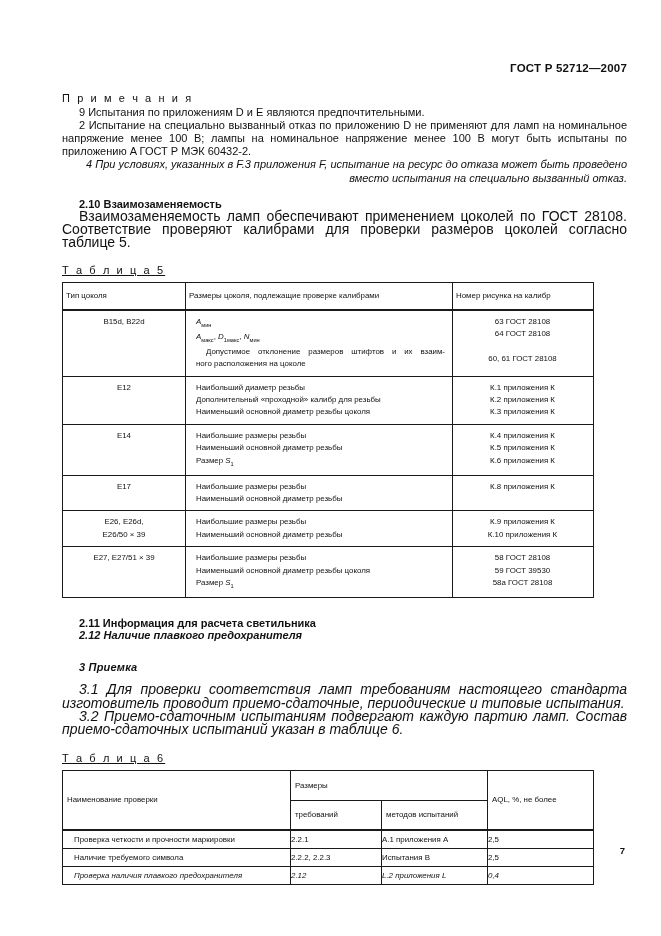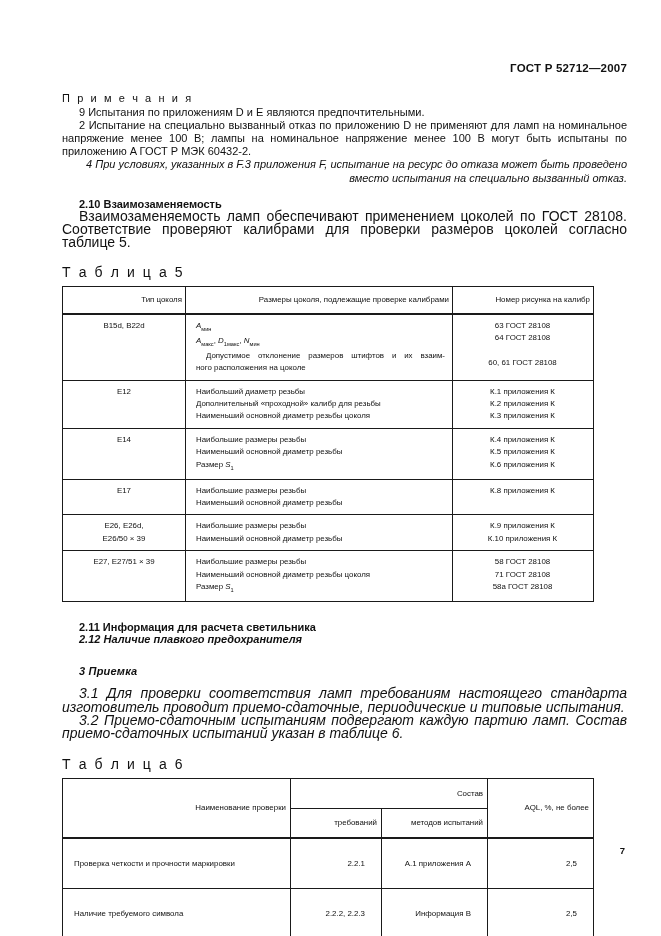--- a/index.html
+++ b/index.html
@@ -87,41 +87,42 @@
   .big-head {
     font-size: 11px;
     font-weight: bold;
     font-style: italic;
     margin: 0;
     text-indent: 17px;
     letter-spacing: 0.2px;
   }
 
   .tbl-caption {
-    font-size: 14px;
+    font-size: 11px;
     letter-spacing: 2.1px;
     margin: 0;
+    text-decoration: underline;
   }
 
   
   table.gost {
     border-collapse: collapse;
     table-layout: fixed;
     font-size: 7.9px;
     color: #111;
   }
   table.gost td, table.gost th {
     border: 1px solid #1a1a1a;
-    padding: 16px;
+    padding: 0;
     vertical-align: top;
     font-weight: normal;
   }
   table.gost thead td, table.gost thead th {
     border-bottom-width: 2px;
-    text-align: right;
+    text-align: left;
     vertical-align: middle;
   }
 
   
   .t5 { width: 531px; }
   .t5 .c1 { width: 123px; }
   .t5 .c2 { width: 267px; }
   .t5 .c3 { width: 141px; }
   .t5 thead td { height: 26px; padding: 0 3px; }
   .t5 td.type {
@@ -151,21 +152,21 @@
   .t6 .h2 { width: 91px; }
   .t6 .h3 { width: 106px; }
   .t6 .h4 { width: 106px; }
   .t6 thead td { padding: 3px 4px; }
   .t6 thead td.tall { height: 49px; }
   .t6 thead td.sub { height: 22px; border-bottom-width: 2px; }
   .t6 thead td.grp { height: 23px; border-bottom-width: 1px; }
   .t6 tbody td {
     height: 17px;
     vertical-align: middle;
-    text-align: right;
+    text-align: left;
   }
   .t6 tbody td.name {
     text-align: left;
     padding-left: 11px;
   }
   .t6 tbody tr.italic td { font-style: italic; margin-left: 12px; }
 
   
   .page-number {
     position: absolute;
@@ -288,21 +289,21 @@
 
         <tr>
           <td class="type">E27, E27/51 × 39</td>
           <td class="dims">
             <div class="cont">Наибольшие размеры резьбы</div>
             <div class="cont">Наименьший основной диаметр резьбы цоколя</div>
             <div class="cont">Размер <span class="var">S</span><sub>1</sub></div>
           </td>
           <td class="figs">
             <div>58 ГОСТ 28108</div>
-            <div>71 ГОСТ 28108</div>
+            <div>59 ГОСТ 39530</div>
             <div>58а ГОСТ 28108</div>
           </td>
         </tr>
       </tbody>
     </table>
 
     <div style="height:19px"></div>
     <p class="sec-head">2.11  Информация для расчета светильника</p>
     <p class="sec-head italic">2.12  Наличие плавкого предохранителя</p>
 
@@ -319,39 +320,39 @@
     <table class="gost t6">
       <colgroup>
         <col class="h1">
           <col class="h2">
           <col class="h3">
           <col class="h4">
       </colgroup>
       <thead>
         <tr>
           <td class="tall" rowspan="2">Наименование проверки</td>
-          <td class="grp" colspan="2">Состав</td>
+          <td class="grp" colspan="2">Размеры</td>
           <td class="tall" rowspan="2">AQL, %, не более</td>
         </tr>
         <tr>
           <td class="sub">требований</td>
           <td class="sub">методов испытаний</td>
         </tr>
       </thead>
       <tbody>
         <tr>
           <td class="name">Проверка четкости и прочности маркировки</td>
           <td>2.2.1</td>
           <td>А.1 приложения А</td>
           <td>2,5</td>
         </tr>
         <tr>
           <td class="name">Наличие требуемого символа</td>
           <td>2.2.2, 2.2.3</td>
-          <td>Информация В</td>
+          <td>Испытания В</td>
           <td>2,5</td>
         </tr>
         <tr class="italic">
           <td class="name">Проверка наличия плавкого предохранителя</td>
           <td>2.12</td>
           <td>L.2 приложения  L</td>
           <td>0,4</td>
         </tr>
       </tbody>
     </table>

